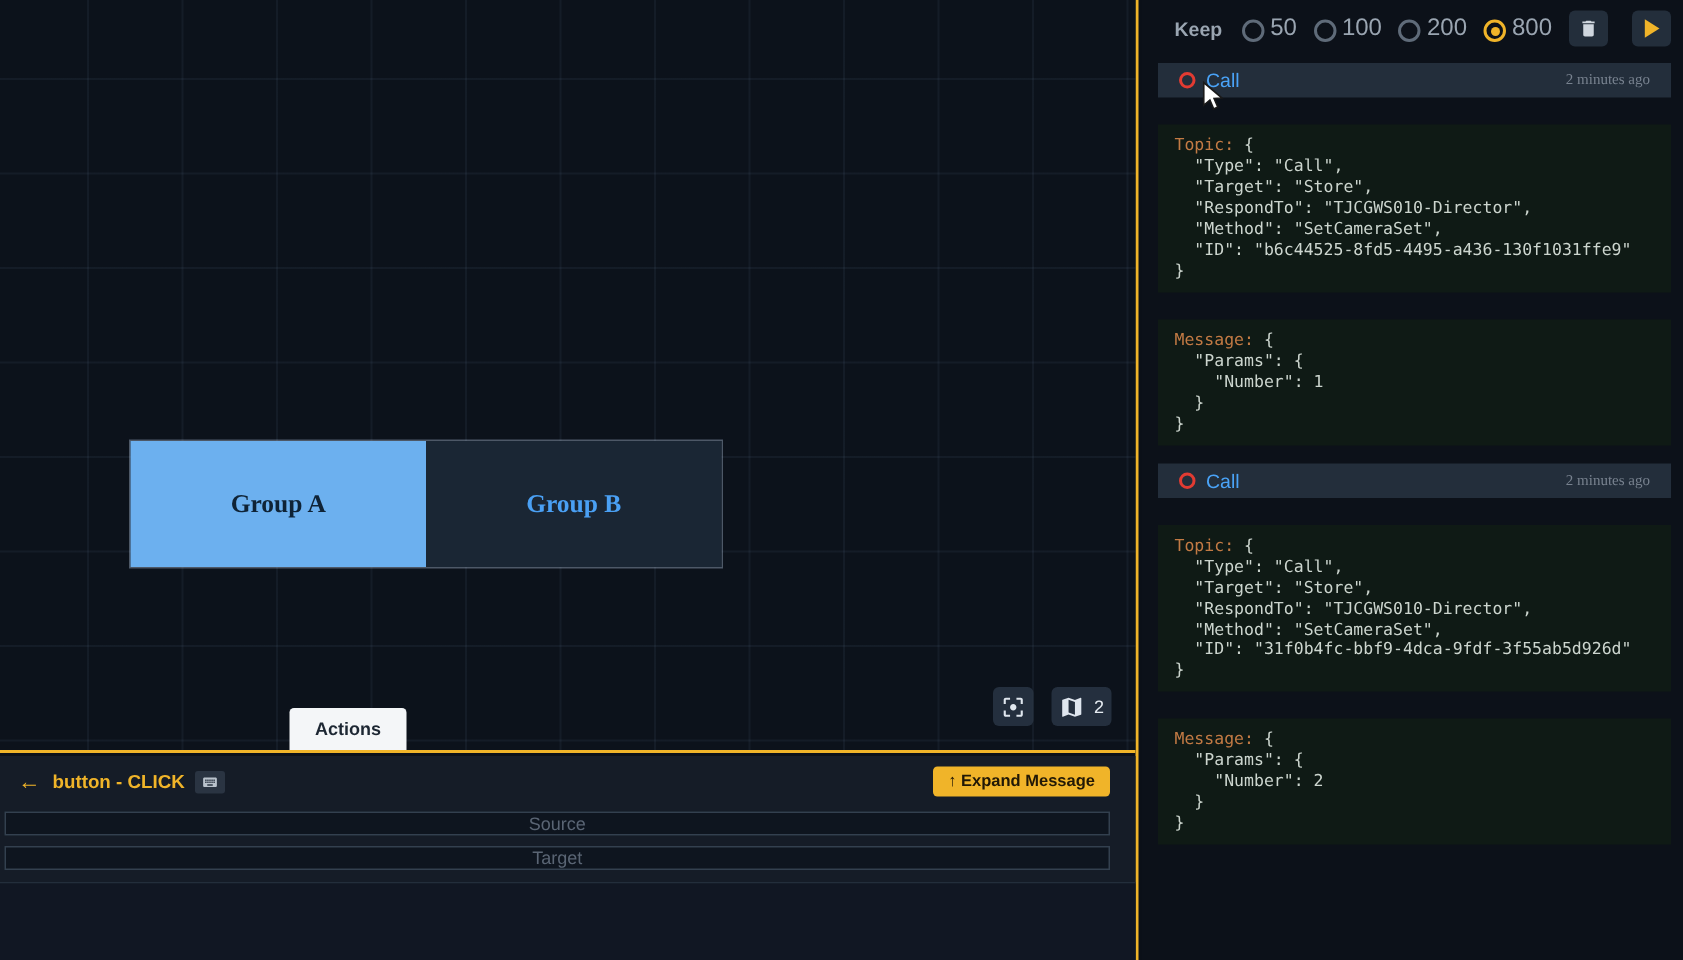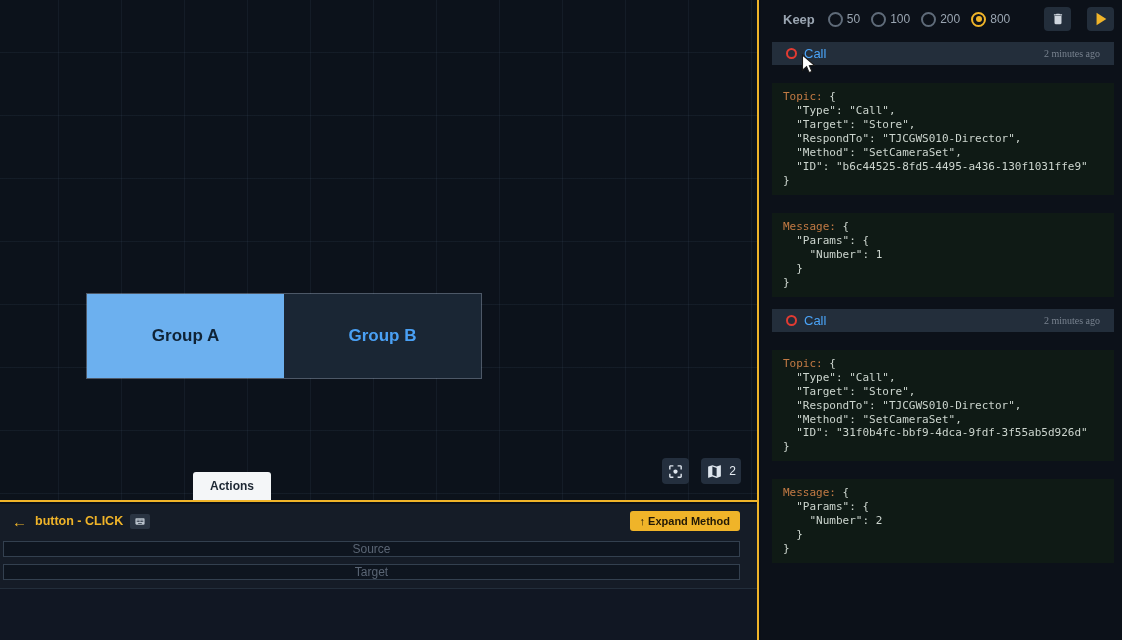--- a/index.html
+++ b/index.html
@@ -33,21 +33,21 @@
     background-position:-5px -11px;
   }
 
   .group-row{
     position:absolute; left:86px; top:293px; display:flex;
     border:1px solid rgba(200,220,245,0.35);
   }
   .group-btn{
     width:197px; height:84px;
     display:flex; align-items:center; justify-content:center;
-    font-size:17px; font-weight:bold; cursor:pointer;
+    font-size:17px; font-weight:bold; cursor:pointer;font-family:Liberation Serif, serif;
   }
   .group-a{ background:#6cb0ef; color:#0f2336; }
   .group-b{ background:#1a2634; color:#4aa0f4; }
 
   .canvas-tools{
     position:absolute; right:16px; bottom:16px;
     display:flex; gap:12px; align-items:center;
   }
   .tool-btn{
     height:26px; min-width:26px; padding:0 5px;
@@ -101,22 +101,22 @@
   .log-panel{
     position:absolute; left:761px; top:0; width:361px; height:640px;
     background:var(--panel-dark);
   }
   .log-topbar{
     height:38px; display:flex; align-items:center;
     padding:0 8px 0 22px; gap:11px;
   }
   .keep-label{ color:#9aa5b1; font-size:13px; margin-right:2px;font-weight:bold; }
   .radio-opt{
-    display:flex; align-items:flex-start; gap:4px;
-    color:#9aa5b1; font-size:12px; cursor:pointer;
+    display:flex; align-items:flex-end; gap:4px;
+    color:#9aa5b1; font-size:16px; cursor:pointer;
   }
   .radio-circle{
     width:15px; height:15px; border-radius:50%;
     border:2px solid #5f6b79; position:relative; flex:0 0 auto;
   }
   .radio-opt.selected .radio-circle{ border-color:var(--yellow); }
   .radio-opt.selected .radio-circle::after{
     content:""; position:absolute; inset:2.5px;
     border-radius:50%; background:var(--yellow);
   }
@@ -190,21 +190,21 @@
 
   <div class="actions-panel">
     <div class="ap-header">
       <span class="back-arrow">←</span>
       <span class="ap-title">button - CLICK</span>
       <span class="kbd-badge">
         <svg width="14" height="11" viewBox="0 0 24 24" fill="#b9c2cc">
           <path d="M20 5H4c-1.1 0-2 .9-2 2v10c0 1.1.9 2 2 2h16c1.1 0 2-.9 2-2V7c0-1.1-.9-2-2-2zm-9 3h2v2h-2V8zm0 3h2v2h-2v-2zM8 8h2v2H8V8zm0 3h2v2H8v-2zm-1 2H5v-2h2v2zm0-3H5V8h2v2zm9 7H8v-2h8v2zm0-4h-2v-2h2v2zm0-3h-2V8h2v2zm3 3h-2v-2h2v2zm0-3h-2V8h2v2z"></path>
         </svg>
       </span>
-      <button class="expand-btn">↑ Expand Method</button>
+      <button class="expand-btn">↑ Expand Message</button>
     </div>
     <div class="ap-inputs">
       <input class="ap-input" type="text" placeholder="Source" style="">
       <input class="ap-input" type="text" placeholder="Target" style="">
     </div>
     <div class="ap-rest"></div>
   </div>
 </div>
 
 <div class="log-panel">

